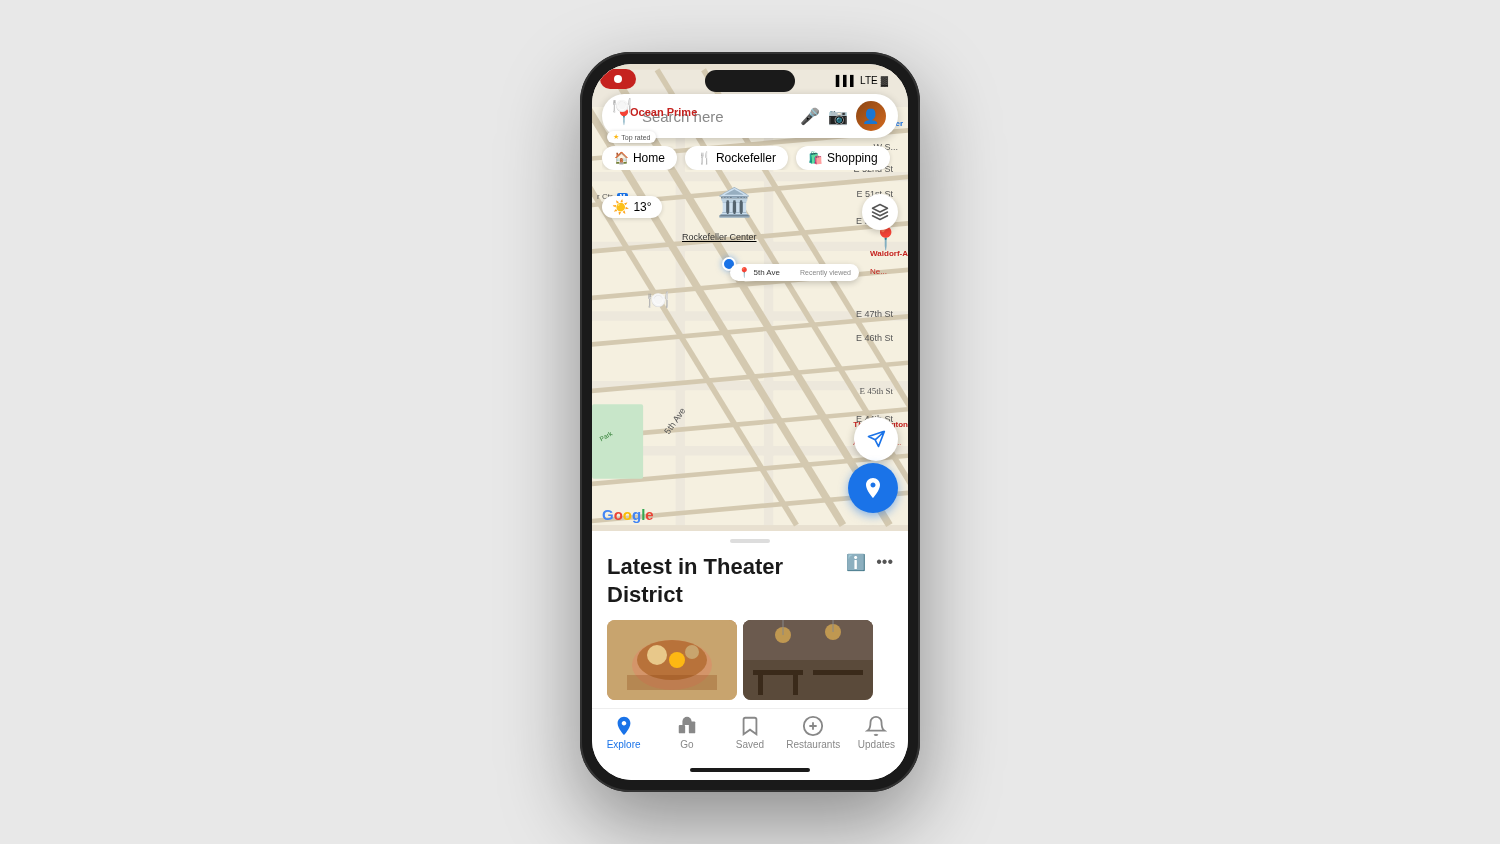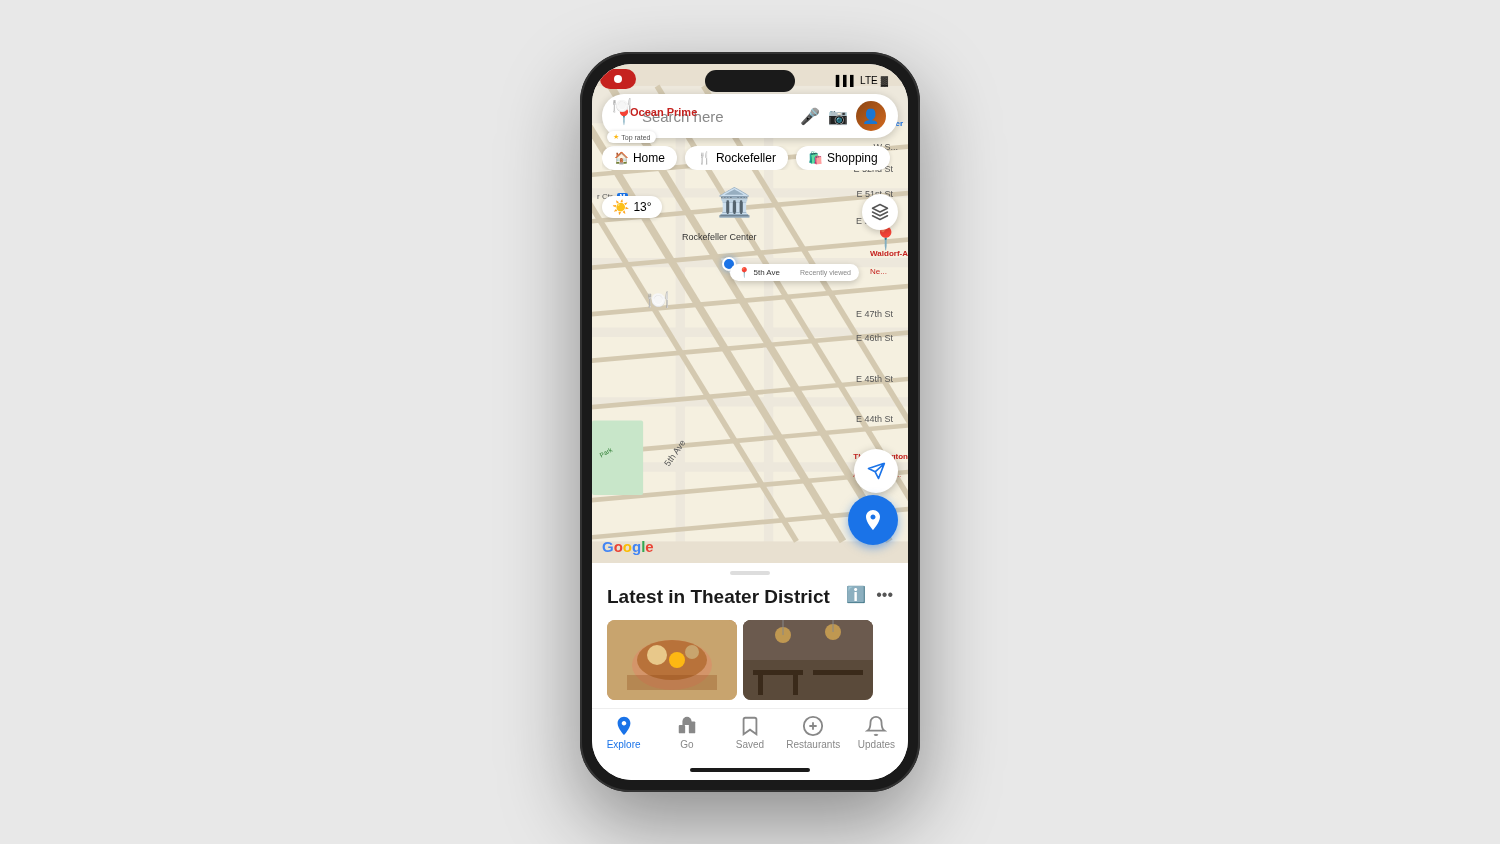--- a/index.html
+++ b/index.html
@@ -220,21 +220,21 @@
       position: relative;
     }
     .panel-handle {
       width: 40px;
       height: 4px;
       background: #ddd;
       border-radius: 2px;
       margin: 0 auto 10px;
     }
     .panel-title {
-      font-size: 19px;
+      font-size: 22px;
       font-weight: 600;
       color: #1a1a1a;
       line-height: 1.3;
     }
     .panel-header {
       display: flex;
       align-items: flex-start;
       justify-content: space-between;
       margin-bottom: 10px;
     }
@@ -476,41 +476,41 @@
         <text x="10" y="400" font-size="7" fill="#2e7d32" transform="rotate(-30 10 400)">Park</text>
       </svg>
 
       <div class="map-label" style="top:50px; right:15px;">W 55th St</div>
       <div class="map-label" style="top:78px; right:10px;">W S...</div>
       <div class="map-label" style="top:100px; right:15px;">E 52nd St</div>
       <div class="map-label" style="top:125px; right:15px;">E 51st St</div>
       <div class="map-label" style="top:152px; right:15px;">E 50th St</div>
       <div class="map-label" style="top:245px; right:15px;">E 47th St</div>
       <div class="map-label" style="top:269px; right:15px;">E 46th St</div>
-      <div class="map-label" style="top:310px; right:15px;">E 45th St</div>
+      <div class="map-label" style="top:322px; right:15px;font-family:Liberation Serif, serif;">E 45th St</div>
       <div class="map-label" style="top:350px; right:15px;">E 44th St</div>
 
       <div class="map-label" style="bottom:105px; left:68px; transform:rotate(-55deg);">5th Ave</div>
 
       <div style="position:absolute; top:58px; left:85px; z-index:40; display:flex; align-items:center; gap:2px;">
         <span style="font-size:8px; color:#1a1a1a; white-space:nowrap;">5 Avenue-53 St</span>
         <span class="metro-badge">M</span>
       </div>
 
       <div style="position:absolute; top:128px; left:5px; z-index:40; display:flex; align-items:center; gap:2px;">
         <span style="font-size:8px; color:#555; white-space:nowrap;">r Ctr</span>
         <span class="metro-badge">M</span>
       </div>
 
       <div style="position:absolute; top:48px; right:5px; z-index:40;">
         <span style="font-size:8px; color:#1a73e8; font-weight:600;">Trump Tower</span>
       </div>
 
       <div class="building-icon" style="top:125px; left:125px; z-index:40;">🏛️</div>
-      <div style="position:absolute; top:162px; left:90px; z-index:40;">
+      <div style="position:absolute; top:162px; left:90px; z-index:40;text-decoration:underline;">
         <span style="font-size:9px; color:#333; font-weight:500;">Rockefeller Center</span>
       </div>
 
       <div style="position:absolute; top:32px; left:20px; z-index:60;">
         <span style="font-size:16px;">🍽️</span>
         <div class="top-rated-badge">
           <span style="color:#FDB813;">★</span> Top rated
         </div>
       </div>
       <div style="position:absolute; top:38px; left:38px; z-index:55;">

